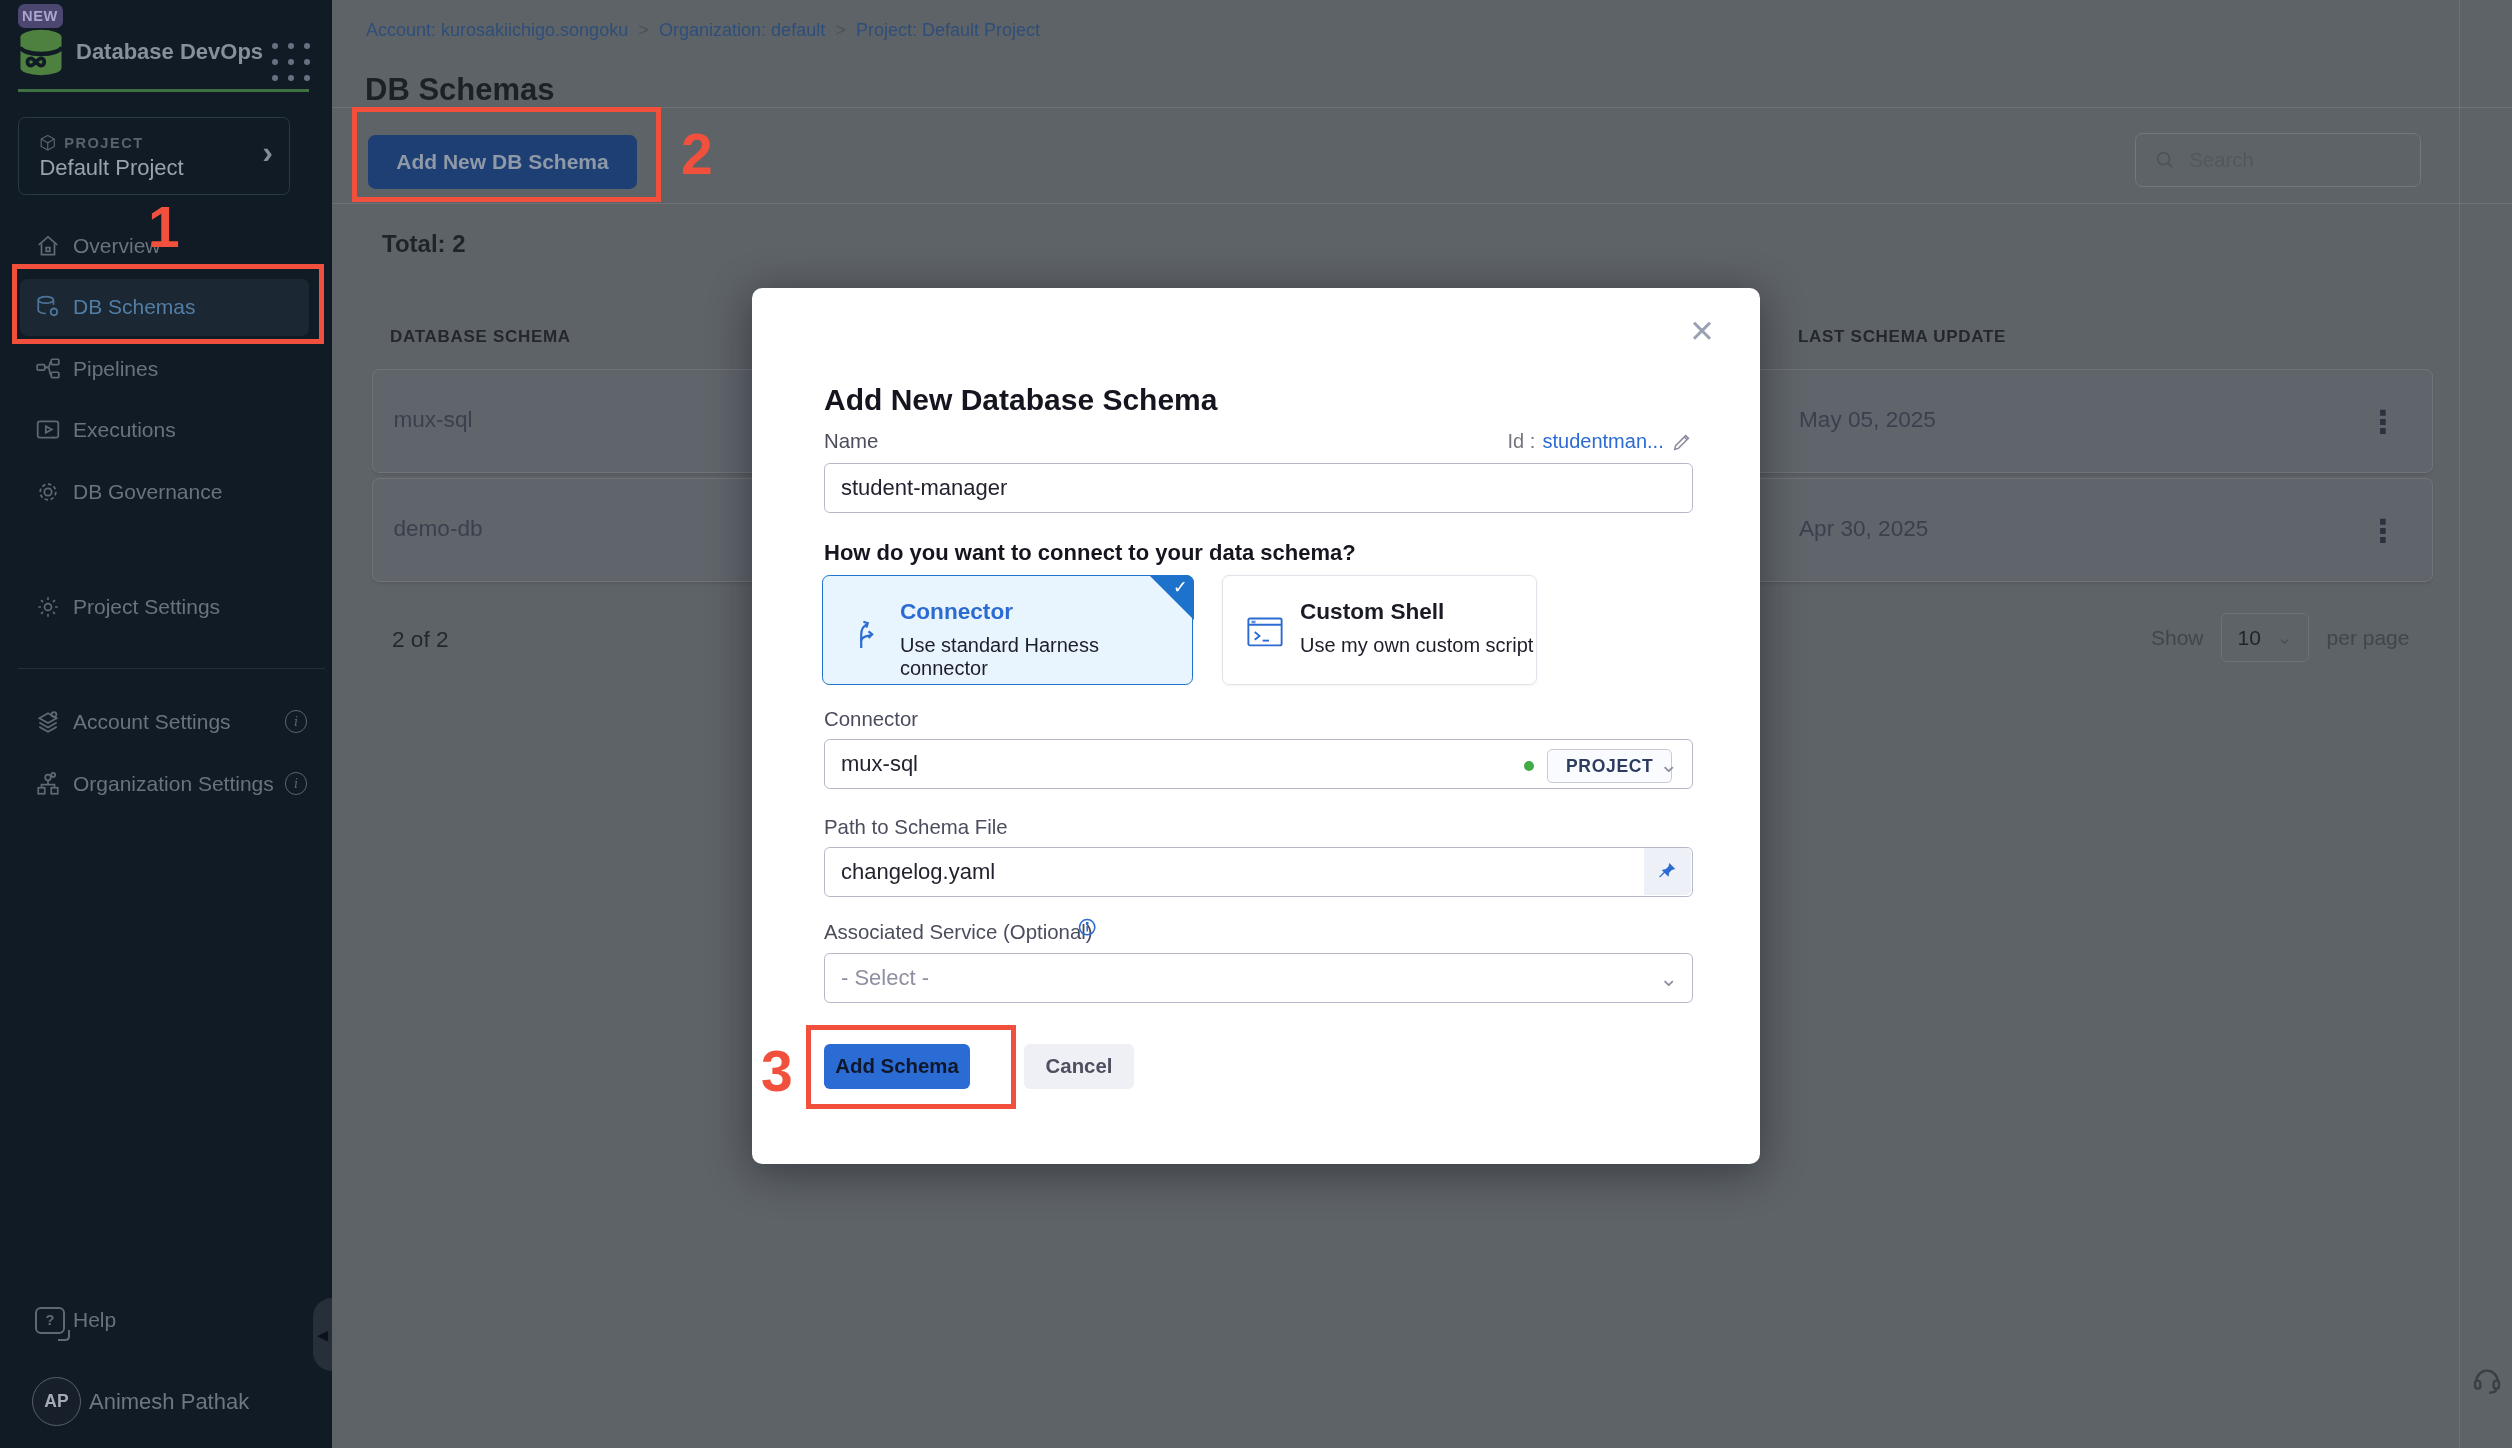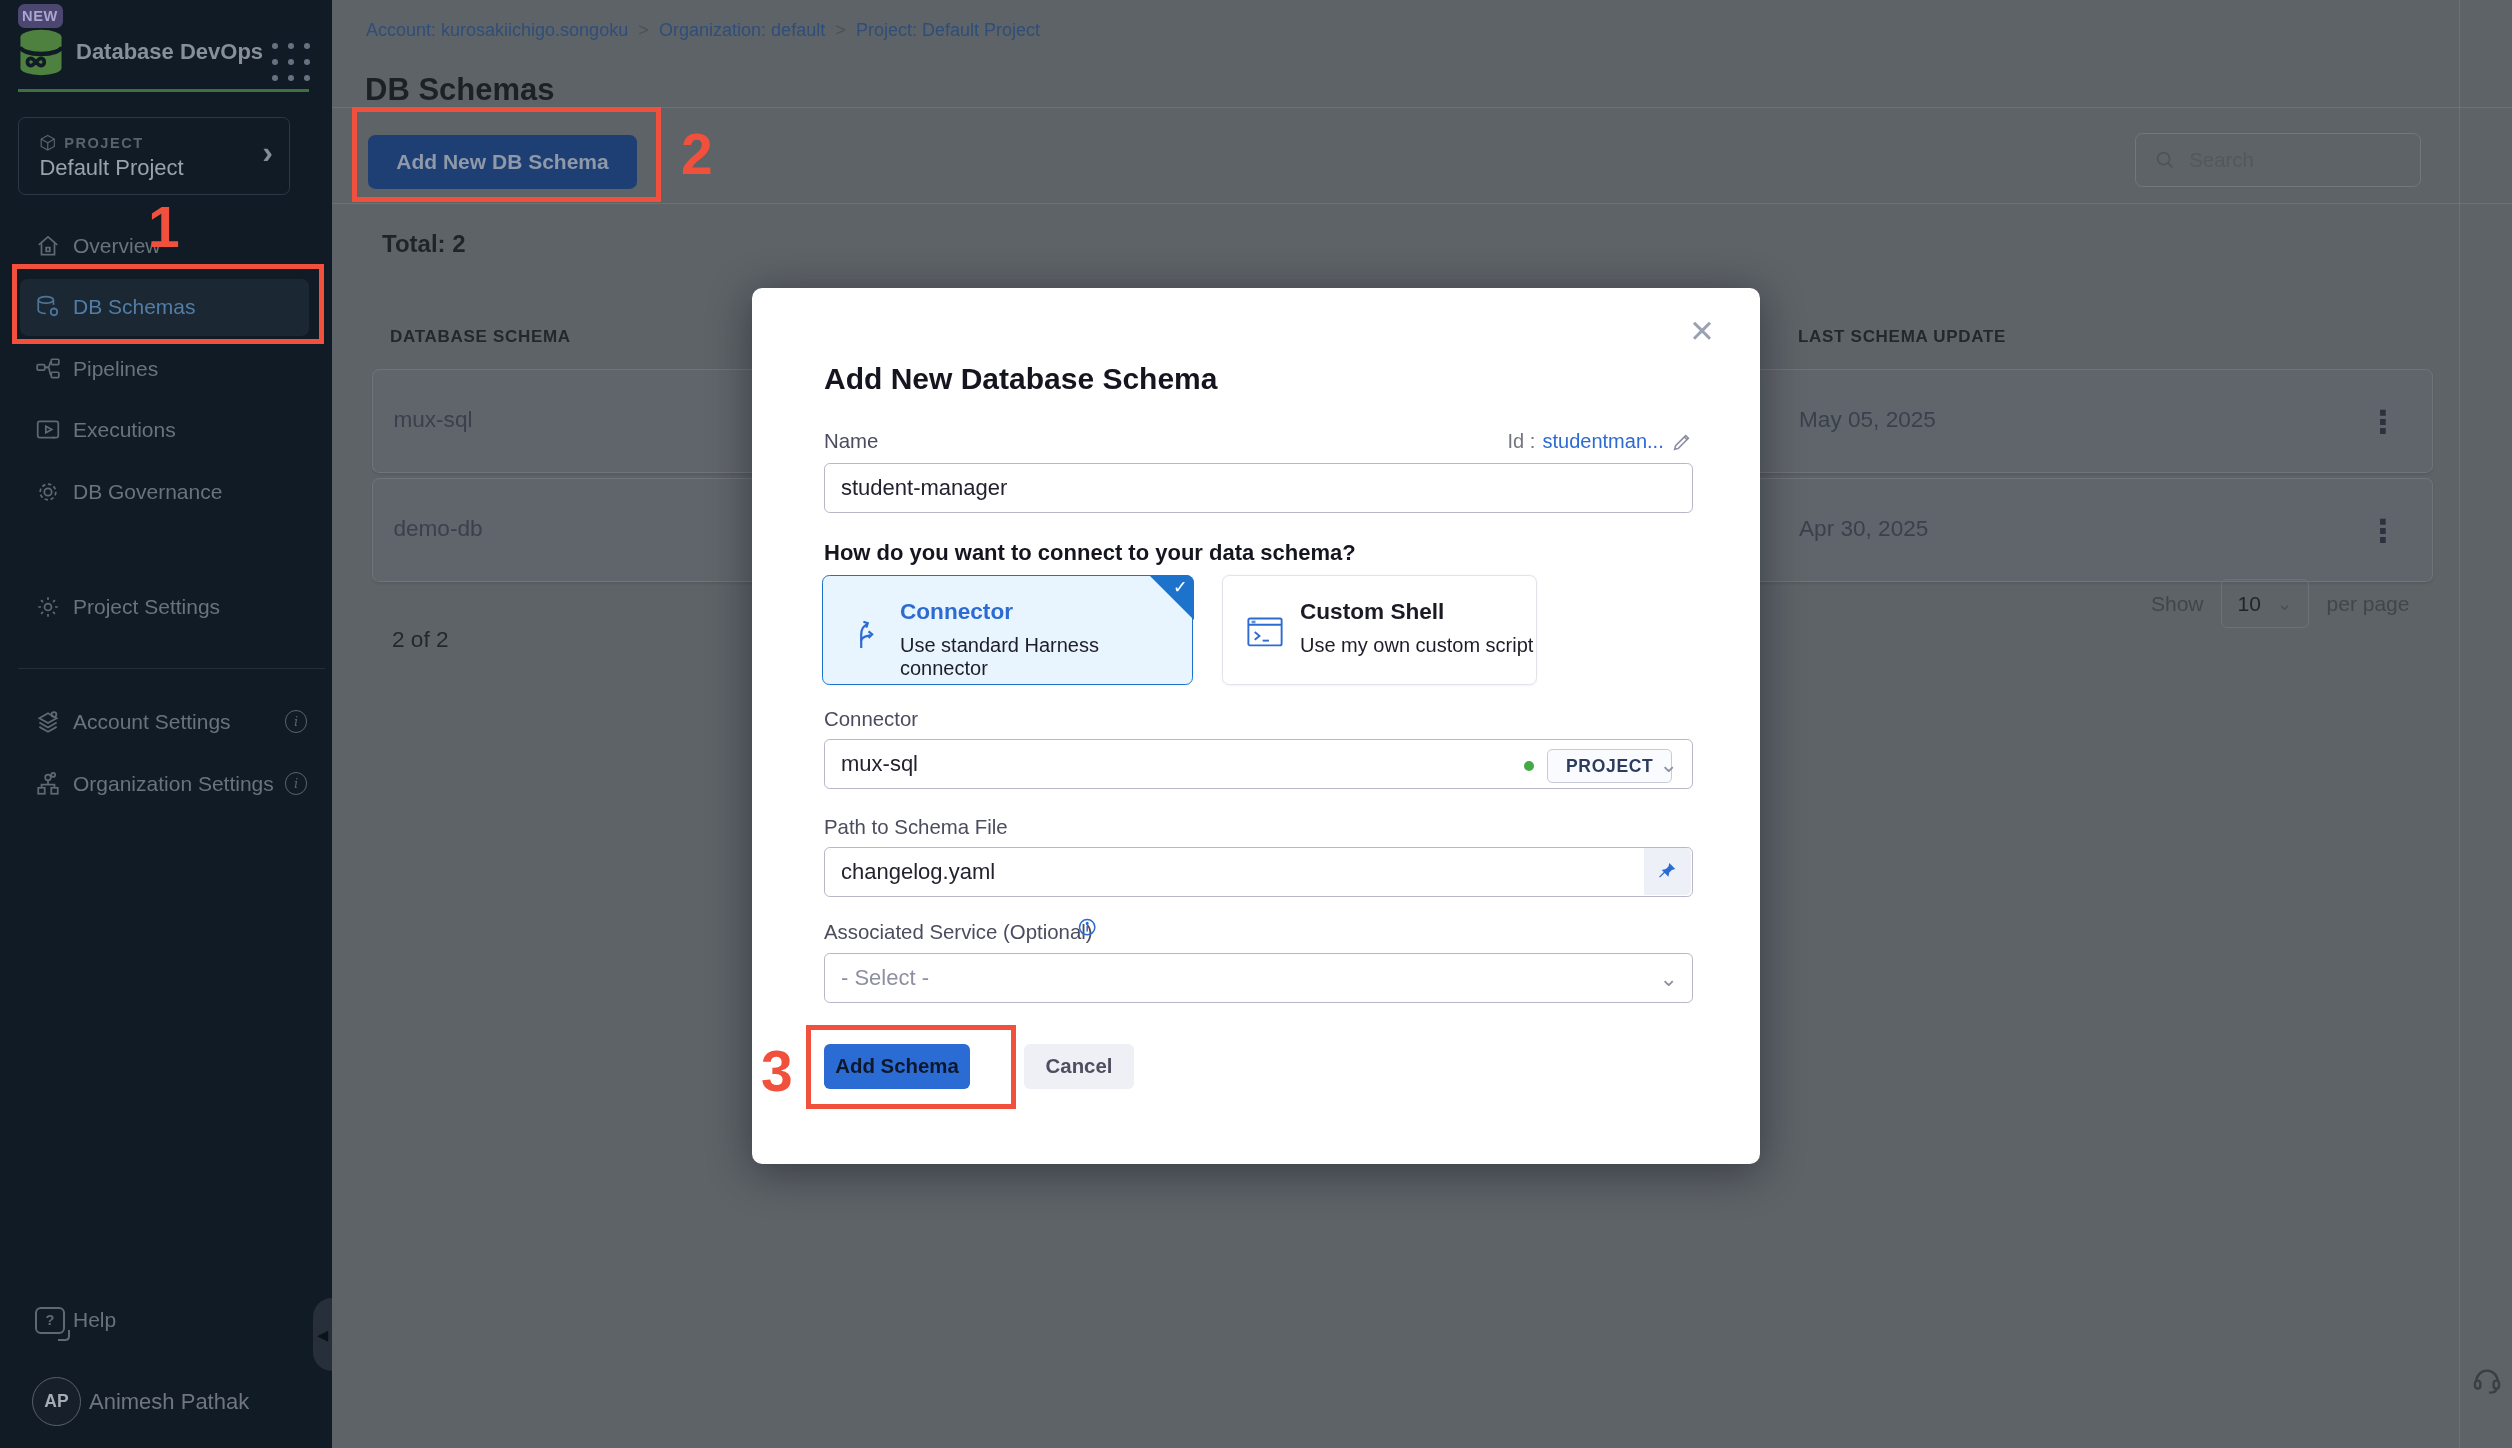--- a/index.html
+++ b/index.html
@@ -64,30 +64,30 @@
 
   .total{position:absolute;left:50px;top:230px;font-size:24px;font-weight:bold;color:#1f2429;}
   .col-h{position:absolute;top:327px;font-size:17px;font-weight:bold;color:#24282d;letter-spacing:0.7px;}
   .row-card{position:absolute;left:40px;width:2059px;height:102px;background:#60656b;
     border:0.7px solid rgba(255,255,255,0.10);border-radius:7.3px;box-shadow:0 1.5px 2.9px rgba(0,0,0,0.08);cursor:pointer;}
   .row-card .rname{position:absolute;left:20.4px;top:37px;font-size:22.6px;color:#3a414c;}
   .row-card .rdate{position:absolute;left:1426px;top:37px;font-size:22.6px;color:#3a414c;}
   .kebab{position:absolute;left:1988px;top:28px;width:44px;height:47px;color:#2b323d;font-size:32px;
     font-weight:bold;display:flex;align-items:center;justify-content:center;cursor:pointer;letter-spacing:0;}
   .pag-range{position:absolute;left:60px;top:627px;font-size:22.6px;color:#23282d;}
-  .pag-right{position:absolute;left:1819px;top:579px;display:flex;align-items:center;gap:17.5px;font-size:21px;color:#40464c;text-align:right;}
+  .pag-right{position:absolute;left:1819px;top:613px;display:flex;align-items:center;gap:17.5px;font-size:21px;color:#40464c;text-align:right;}
   .page-size{width:86px;height:47px;border:1.5px solid #6d7278;border-radius:5.8px;display:flex;align-items:center;
     justify-content:space-evenly;color:#1f242a;cursor:pointer;}
   .page-size .chev{color:#4a5056;font-size:19px;}
 
   
   .modal{position:absolute;left:752px;top:288px;width:1008px;height:876px;background:#ffffff;border-radius:10.2px;
     box-shadow:0 7.3px 44px rgba(8,12,20,0.45);z-index:20;}
   .modal-close{position:absolute;right:45px;top:28px;font-size:31px;color:#9ba1b5;font-weight:300;cursor:pointer;line-height:1;}
-  .modal-title{position:absolute;left:72px;top:49px;font-size:30px;font-weight:bold;color:#15151f;}
+  .modal-title{position:absolute;left:72px;top:70px;font-size:30px;font-weight:bold;color:#15151f;}
   .f-label{position:absolute;font-size:20.4px;color:#4b4d5e;}
   .f-input{position:absolute;left:72px;width:869px;height:50px;border:1.5px solid #b6b7c8;border-radius:5.8px;
     box-sizing:border-box;font-size:22px;color:#232330;padding:0 16px;outline:none;font-family:inherit;background:#fff;}
   .id-row{position:absolute;right:67px;top:142px;display:flex;align-items:center;gap:7.3px;font-size:20px;}
   .id-prefix{color:#74767f;}
   .id-link{color:#2c6bd2;cursor:pointer;}
   .question{position:absolute;left:72px;top:252px;font-size:22px;font-weight:bold;color:#15151f;}
   .card{position:absolute;top:287px;height:110px;border-radius:7.3px;cursor:pointer;box-sizing:border-box;}
   .card1{left:70px;width:371px;background:#e9f5fe;border:1.5px solid #1d72cc;}
   .card2{left:470px;width:315px;background:#ffffff;border:1.5px solid #e2e3ea;box-shadow:0 0.7px 2.9px rgba(0,0,0,0.05);}

